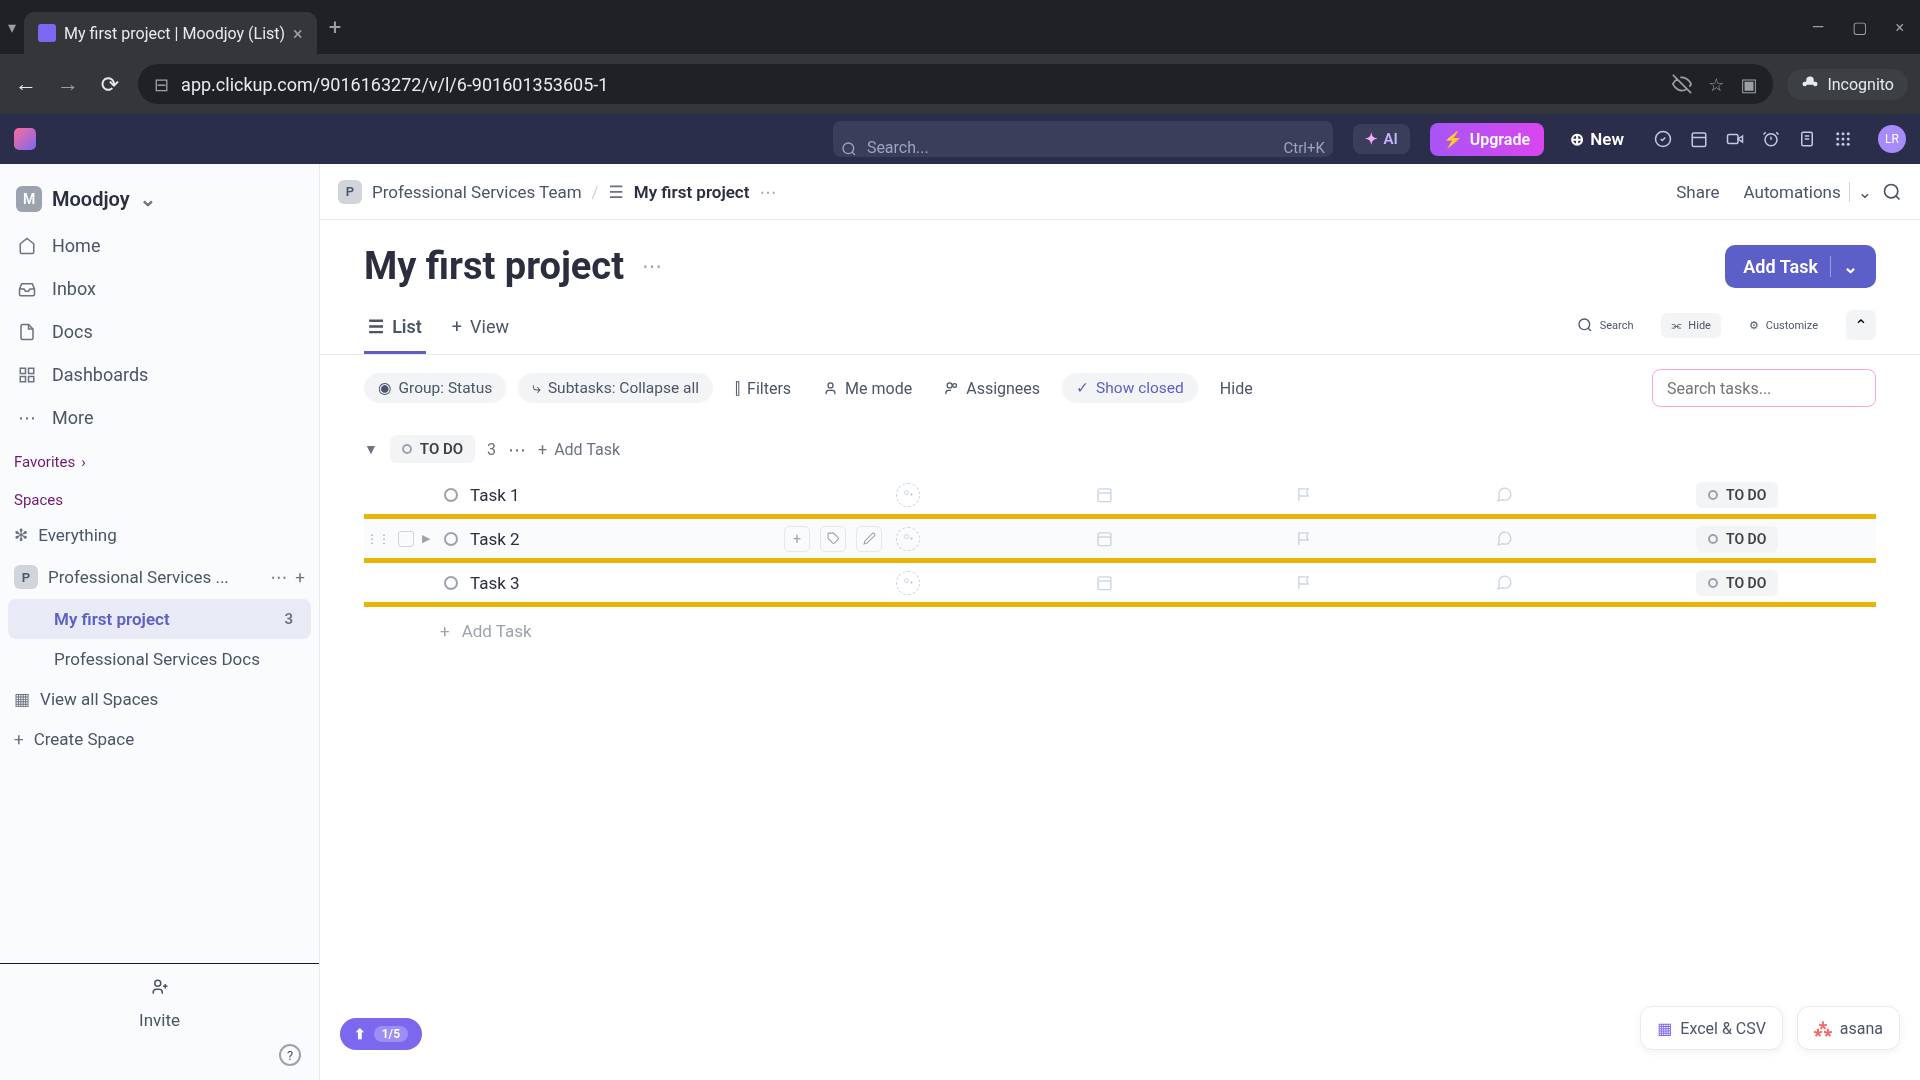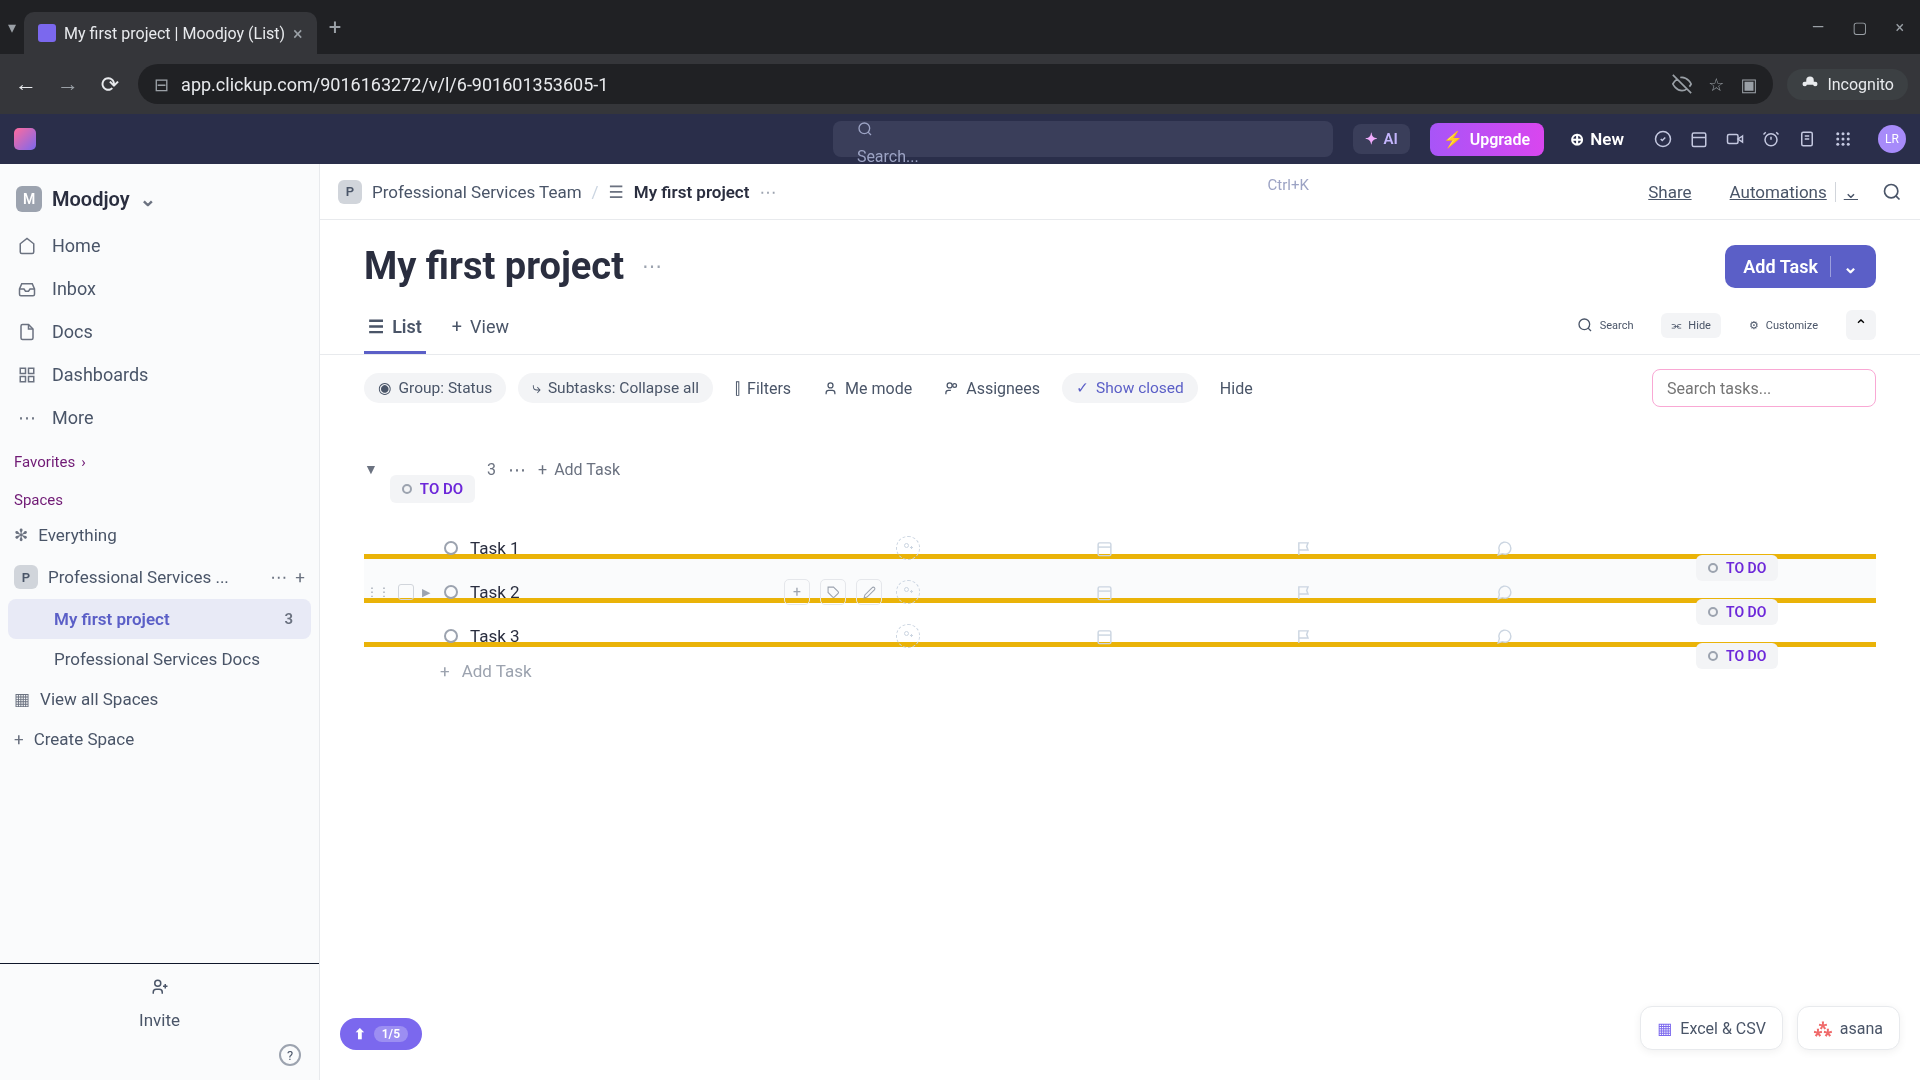--- a/index.html
+++ b/index.html
@@ -17,21 +17,21 @@
 .nav-btn { color: #9aa0a6; font-size: 22px; width: 28px; text-align: center; cursor: pointer; }
 .nav-btn.active { color: #e8eaed; }
 .url-bar { flex: 1; background: #202124; border-radius: 24px; height: 40px; display: flex; align-items: center; padding: 0 16px; color: #e8eaed; font-size: 18px; gap: 12px; }
 .url-bar .site-icon { color: #9aa0a6; }
 .url-right { display: flex; gap: 16px; align-items: center; margin-left: auto; color: #9aa0a6; }
 .incognito-pill { background: #3c4043; border-radius: 20px; padding: 6px 14px; display: flex; align-items: center; gap: 8px; color: #e8eaed; font-size: 16px; }
 
 
 .app-top { height: 50px; background: #2a2e4a; display: flex; align-items: center; padding: 0 14px; gap: 12px; }
 .app-logo { width: 22px; height: 22px; background: linear-gradient(135deg, #ff6b9d, #7b68ee); border-radius: 5px; }
-.search-pill { margin-left: auto; background: #3a3e5a; border-radius: 8px; height: 36px; width: 500px; display: flex; align-items: flex-start; padding: 0 24px; color: #9ca3c4; font-size: 16px; gap: 10px; flex-direction: column; }
+.search-pill { margin-left: auto; background: #3a3e5a; border-radius: 8px; height: 36px; width: 500px; display: flex; align-items: flex-end; padding: 0 8px; color: #9ca3c4; font-size: 16px; gap: 10px; }
 .search-pill .hint { margin-left: auto; font-size: 15px; }
 .ai-pill { background: #3a3e5a; border-radius: 8px; padding: 6px 12px; color: #c4b5fd; font-size: 15px; font-weight: 600; display: flex; align-items: center; gap: 6px; margin-left: 8px; }
 .ai-pill .spark { color: #f0abfc; }
 .upgrade-btn { background: linear-gradient(90deg, #a855f7, #d946ef); color: #fff; border-radius: 8px; padding: 7px 14px; font-size: 16px; font-weight: 600; display: flex; align-items: center; gap: 6px; margin-left: 8px; }
 .new-btn { color: #fff; font-size: 17px; font-weight: 600; display: flex; align-items: center; gap: 6px; margin-left: 14px; }
 .top-icons { display: flex; gap: 18px; margin-left: 18px; color: #c4c8e0; align-items: center; }
 .top-icons .icon { font-size: 18px; cursor: pointer; }
 .avatar { width: 28px; height: 28px; background: #a78bfa; border-radius: 50%; color: #fff; font-size: 12px; display: flex; align-items: center; justify-content: center; margin-left: 8px; }
 
 
@@ -49,21 +49,21 @@
 .sb-project.active { background: #e8eaf6; color: #5b5fc7; font-weight: 600; border-radius: 8px; margin: 0 8px; padding-left: 46px; }
 .sb-project .count { margin-left: auto; color: #6b7280; font-size: 15px; padding-right: 4px; }
 .sb-footer { margin-top: auto; border-top: 1px solid #0f172a; padding: 14px 18px; display: flex; align-items: center; gap: 14px; color: #4a5568; font-size: 17px; flex-direction: column; }
 .sb-footer .help { margin-left: auto; width: 22px; height: 22px; border: 2px solid #9ca3af; border-radius: 50%; display: flex; align-items: center; justify-content: center; font-size: 13px; }
 
 
 .main { flex: 1; display: flex; flex-direction: column; position: relative; }
 .breadcrumb { height: 56px; border-bottom: 1px solid #e8eaed; display: flex; align-items: center; padding: 0 18px; gap: 10px; font-size: 17px; color: #4a5568; }
 .bc-badge { width: 24px; height: 24px; background: #d1d5db; border-radius: 6px; display: flex; align-items: center; justify-content: center; font-size: 13px; color: #4a5568; font-weight: 600; }
 .bc-icon { color: #6b7280; }
-.bc-right { margin-left: auto; display: flex; gap: 18px; align-items: center; text-decoration: underline; }
+.bc-right { margin-left: auto; display: flex; gap: 4px; align-items: center; }
 .bc-right .btn { font-size: 17px; color: #4a5568; cursor: pointer; padding: 6px 10px; border-radius: 6px; }
 .bc-right .btn.split { display: flex; align-items: center; gap: 8px; padding-right: 6px; }
 .bc-right .chev { border-left: 1px solid #d1d5db; padding-left: 8px; }
 .bc-right .search-icon { font-size: 20px; }
 
 .page-header { padding: 24px 44px 0; display: flex; align-items: center; }
 .page-title { font-size: 38px; font-weight: 700; color: #2a2e3f; }
 .title-more { margin-left: 18px; color: #9ca3af; font-size: 20px; }
 .add-task-btn { margin-left: auto; background: #5b5fc7; color: #fff; border-radius: 10px; padding: 11px 18px; font-size: 18px; font-weight: 600; display: flex; align-items: center; gap: 12px; cursor: pointer; }
 .add-task-btn .chev { border-left: 1px solid rgba(255,255,255,0.4); padding-left: 12px; }
@@ -79,21 +79,21 @@
 .filter-row { padding: 14px 44px; display: flex; gap: 12px; align-items: center; }
 .filter-pill { background: #f3f4f6; border-radius: 16px; padding: 6px 14px; font-size: 15.5px; color: #4a5568; display: flex; align-items: center; gap: 7px; cursor: pointer; }
 .filter-pill.accent { color: #5b5fc7; }
 .filter-plain { font-size: 16px; color: #4a5568; display: flex; align-items: center; gap: 7px; cursor: pointer; padding: 6px 10px; }
 .search-tasks { margin-left: auto; width: 224px; height: 38px; border: 1px solid #f9a8d4; border-radius: 8px; padding: 0 14px; font-size: 16px; color: #4a5568; }
 
 
 .group { padding: 6px 44px 0; }
 .group-header { display: flex; align-items: center; gap: 12px; padding: 8px 0 12px; }
 .collapse-caret { color: #6b7280; cursor: pointer; font-size: 14px; }
-.status-pill { background: #f3f4f6; border-radius: 6px; padding: 5px 12px; font-size: 15px; font-weight: 600; color: #6d28d9; display: flex; align-items: center; gap: 8px; margin-top: 40px; }
+.status-pill { background: #f3f4f6; border-radius: 6px; padding: 5px 12px; font-size: 15px; font-weight: 600; color: #404040; display: flex; align-items: center; gap: 8px; }
 .status-dot { width: 10px; height: 10px; border: 2px solid #9ca3af; border-radius: 50%; }
 .group-count { color: #6b7280; font-size: 16px; }
 .group-more { color: #6b7280; font-size: 18px; cursor: pointer; }
 .group-add { color: #6b7280; font-size: 16px; display: flex; align-items: center; gap: 7px; cursor: pointer; }
 
 .col-headers { display: grid; grid-template-columns: 80px 1fr 200px 200px 200px 200px 180px; padding: 8px 0; font-size: 16px; color: #6b7280; border-bottom: 1px solid #f1f2f4; }
 .col-headers .name-col { grid-column: 1 / 3; padding-left: 50px; }
 
 .task-row { display: grid; grid-template-columns: 80px 1fr 200px 200px 200px 200px 180px; align-items: center; height: 44px; border-bottom: 5px solid #eab308; font-size: 17px; color: #2a2e3f; }
 .task-row.hovered { background: #fafbfc; }

